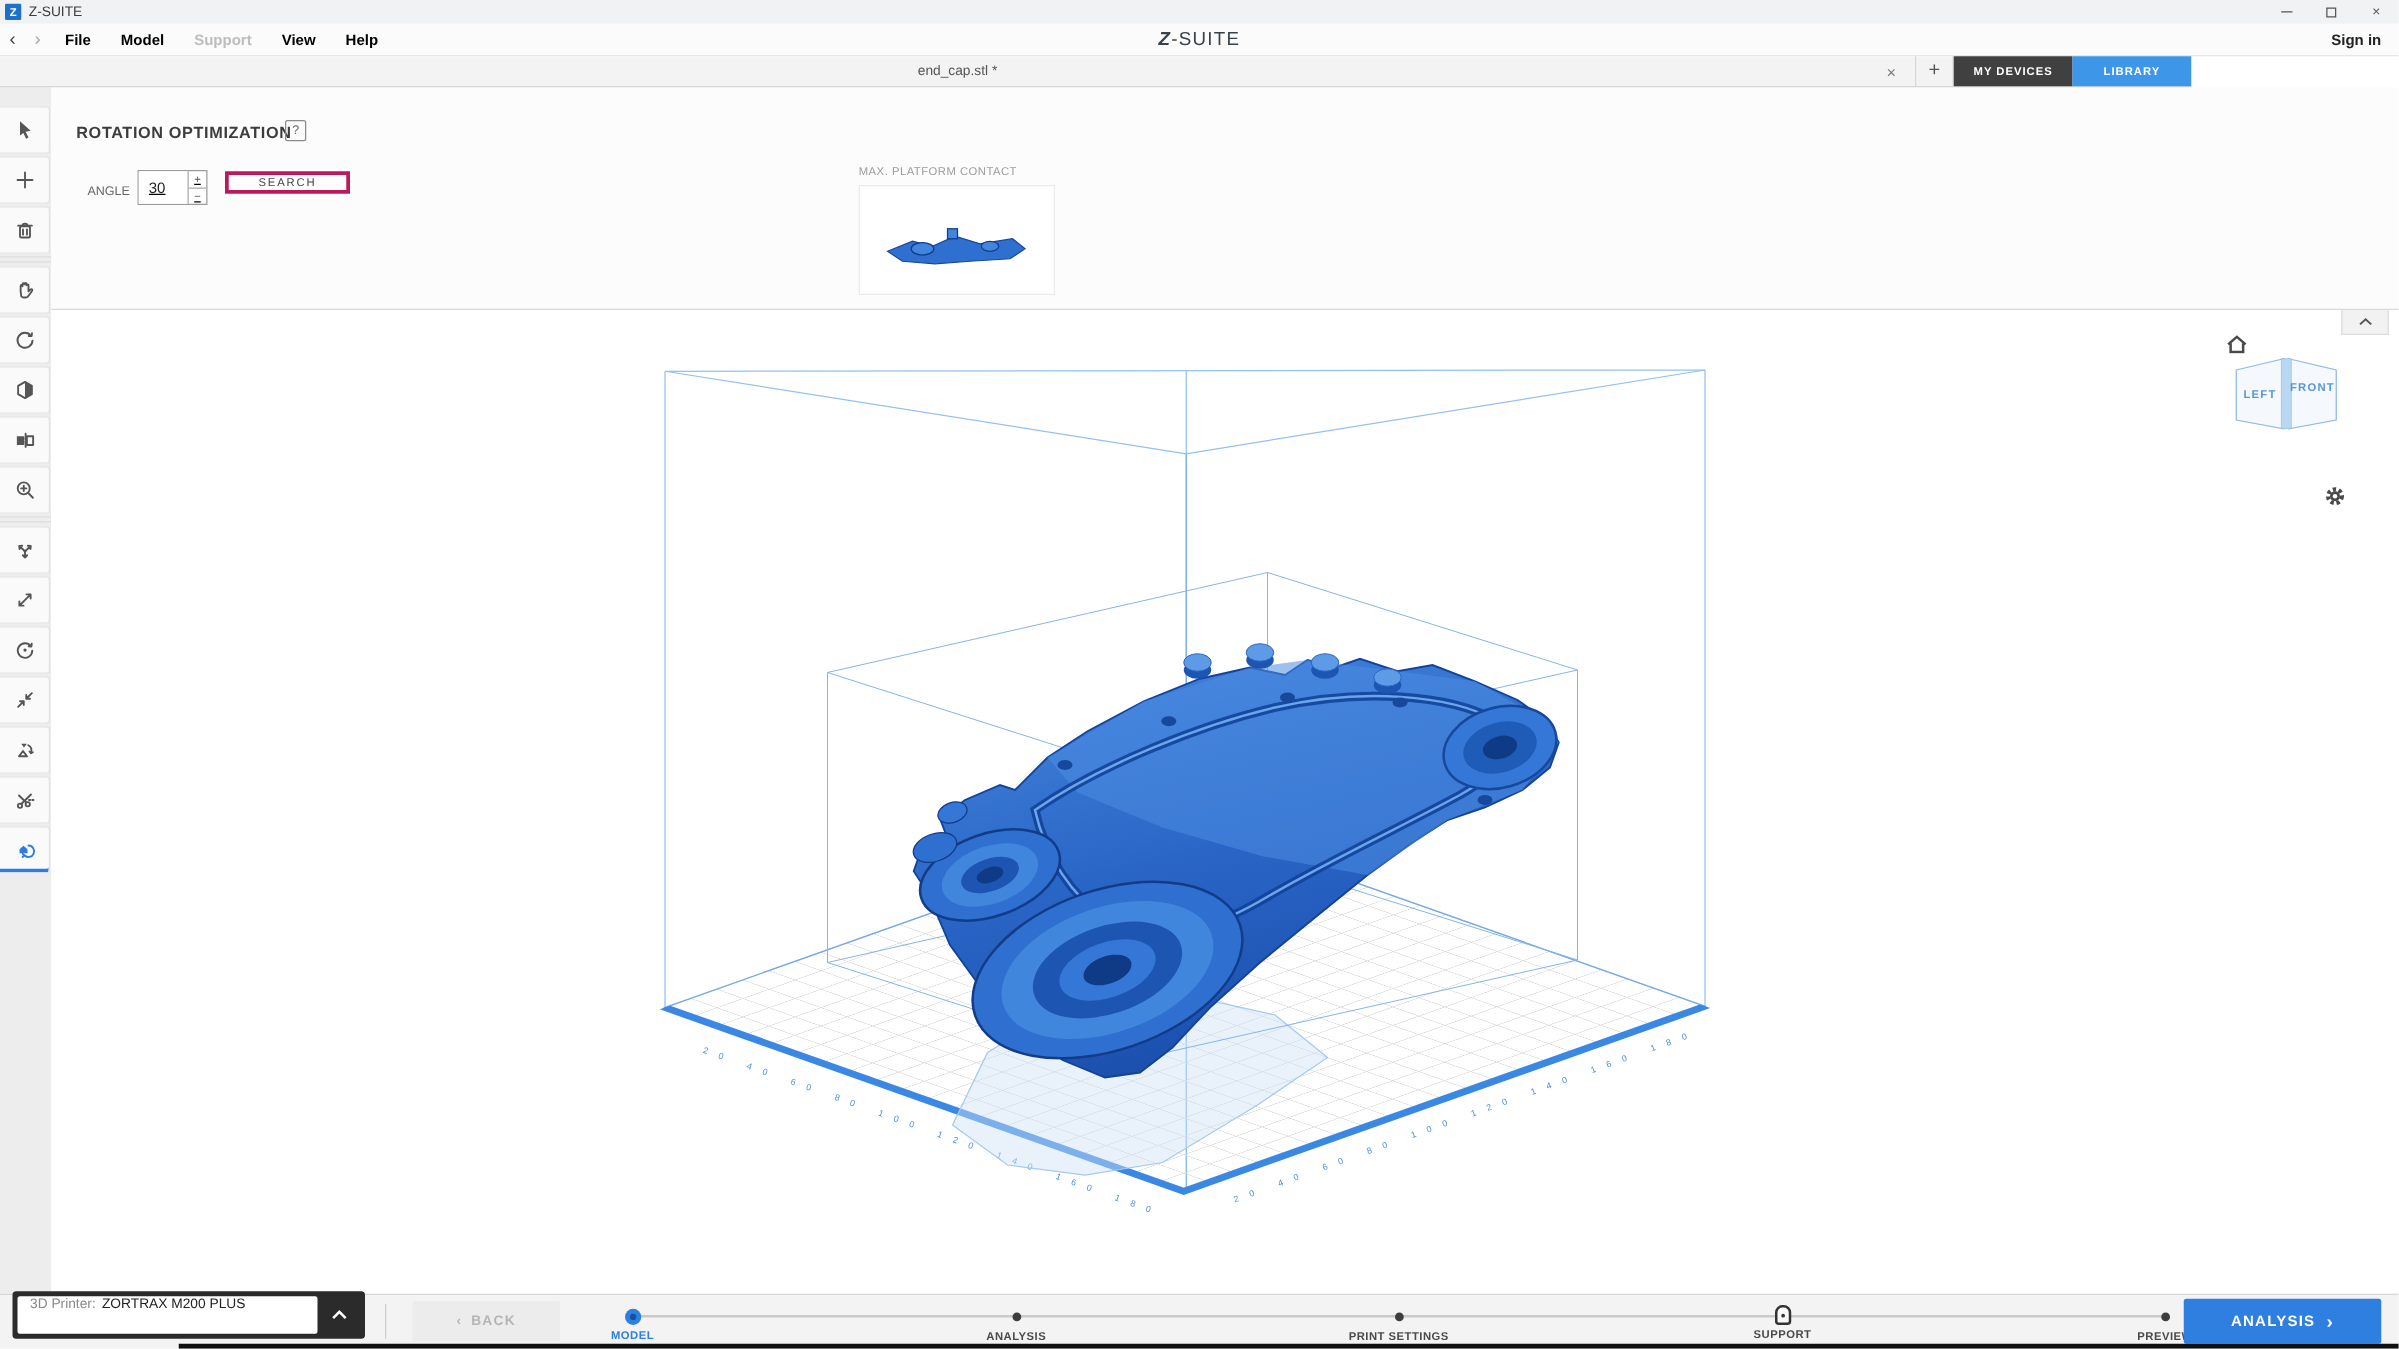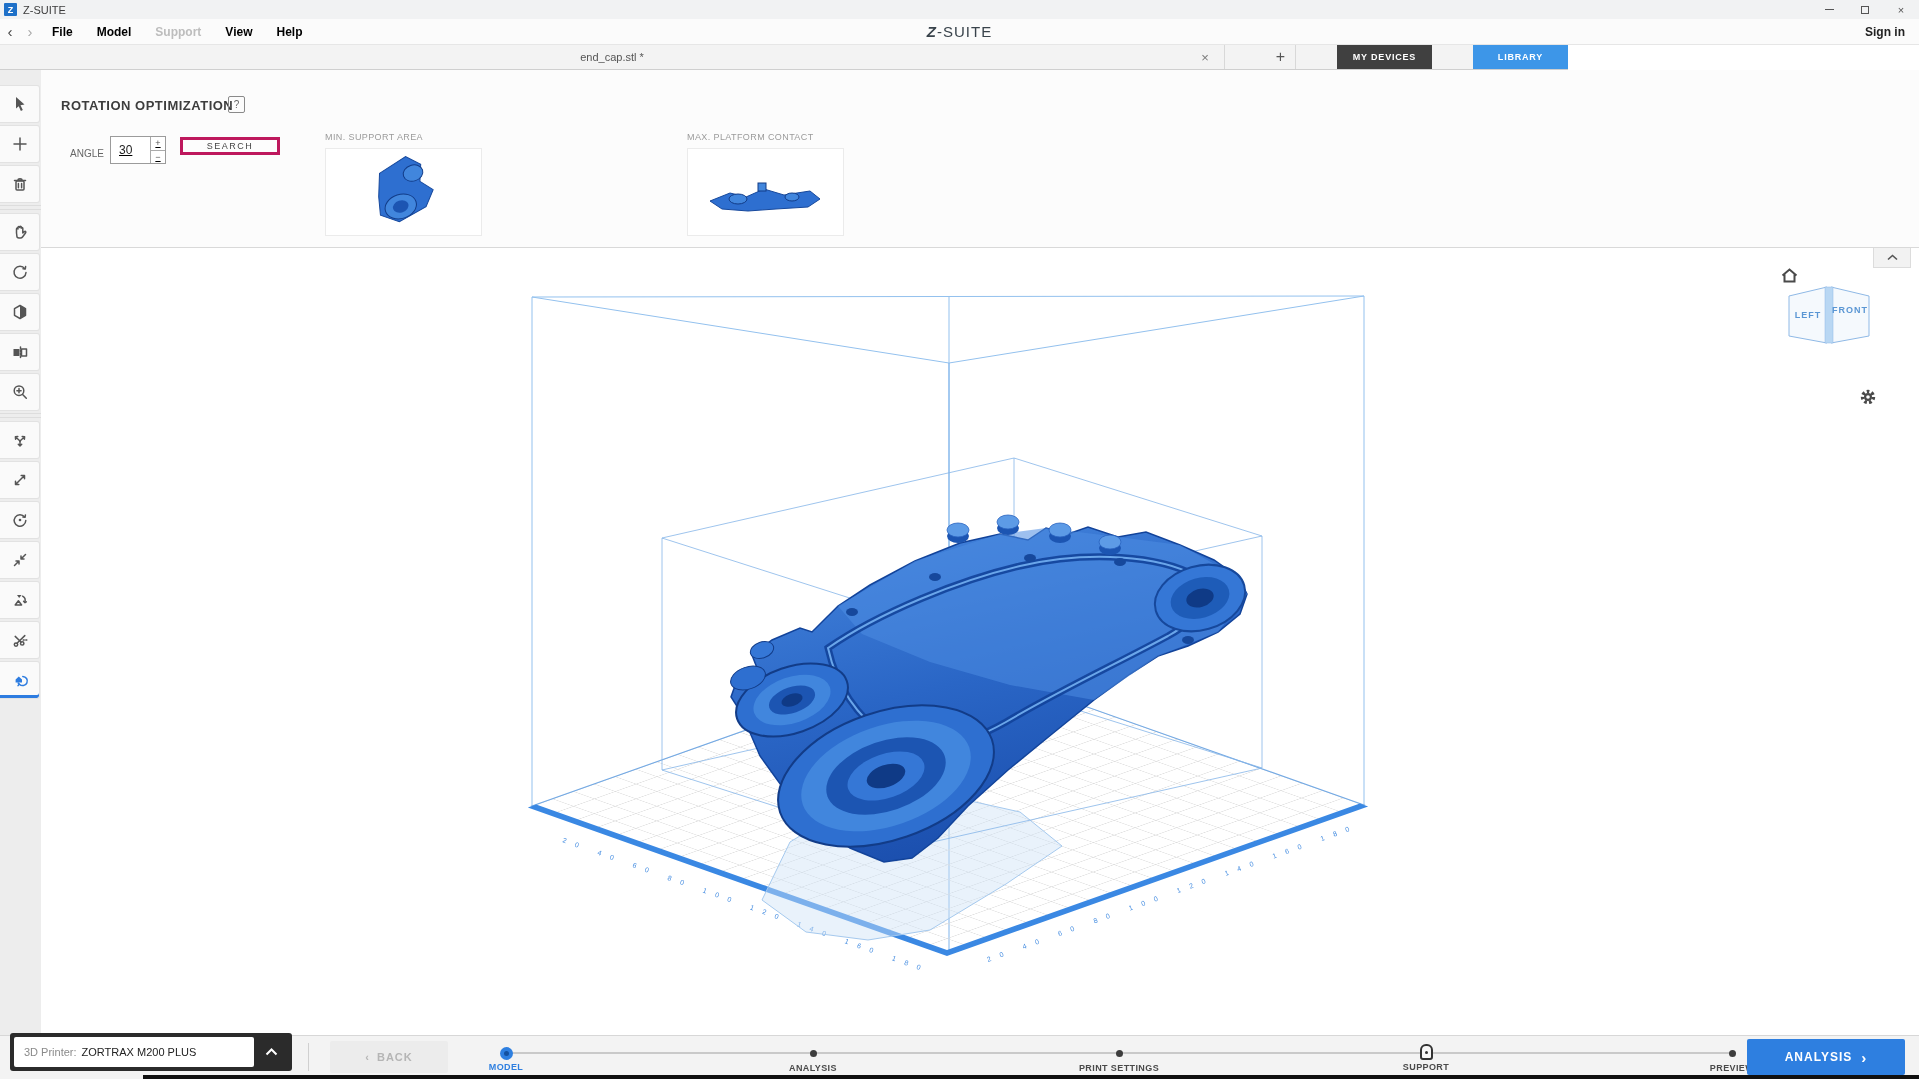--- a/index.html
+++ b/index.html
@@ -24,22 +24,22 @@
   .nav-arrow { font-size:15px; color:#444; width:20px; text-align:center; cursor:default; }
   .nav-arrow.fwd { color:#a8a8a8; }
   .menu-item { font-size:12px; font-weight:bold; color:#000000; margin:0 12px; }
   .menu-item.disabled { color:#bdbdbd; }
   .logo { position:absolute; left:0; right:0; text-align:center; font-size:15px;
     color:#39434b; letter-spacing:1px; pointer-events:none; }
   .logo b { font-weight:800; font-style:italic; }
   .signin { position:absolute; right:14px; font-size:12px; font-weight:bold; color:#222; }
 
   
-  .tabbar { position:absolute; left:0; top:45px; width:1568px; height:25px;
-    background:#f3f3f3; border-bottom:1px solid #cfcfcf; display:flex;gap:41px; }
+  .tabbar { position:absolute; left:0; top:45px; width:1753px; height:25px;
+    background:#f3f3f3; border-bottom:1px solid #cfcfcf; display:flex; }
   .tab { flex:1; position:relative; display:flex; align-items:center; justify-content:center;
     font-size:11px; color:#555; border-right:1px solid #d8d8d8; }
   .tab-close { position:absolute; right:10px; top:0; height:24px; width:18px;
     display:flex; align-items:center; justify-content:center; color:#7a7a7a; font-size:13px; }
   .tab-add { width:30px; display:flex; align-items:center; justify-content:center;
     font-size:16px; color:#555; border-right:1px solid #d8d8d8; }
   .btn-devices, .btn-library { width:95px; color:#fff; font-size:9px; font-weight:bold;
     letter-spacing:.8px; display:flex; align-items:center; justify-content:center; }
   .btn-devices { background:#404040; }
   .btn-library { background:#3d96e8; }
@@ -91,21 +91,21 @@
   .home-ico { position:absolute; left:0px; top:0px; }
   .view-cube { position:absolute; left:4px; top:12px; }
   .gear-ico { position:absolute; left:78px; top:120px; }
 
   
   .statusbar { position:absolute; left:0; top:1035px; width:1919px; height:44px;
     background:#f3f3f3; border-top:1px solid #d7d7d7; }
   .printer { position:absolute; left:10px; top:-3px; width:282px; height:38px;
     background:#2b2b2b; border-radius:3px; display:flex; align-items:center; padding:4px; }
   .printer-field { flex:1; height:30px; background:#fff; border-radius:2px;
-    display:flex; align-items:center; padding:0 10px; font-size:11px; white-space:nowrap; overflow:hidden; }
+    display:flex; align-items:flex-start; padding:0 10px; font-size:11px; white-space:nowrap; overflow:hidden; }
   .printer-field .plabel { color:#8a8a8a; margin-right:5px; }
   .printer-field .pvalue { color:#222; }
   .printer-chev { width:34px; display:flex; align-items:center; justify-content:center; }
   .bar-divider { position:absolute; left:308px; top:7px; height:28px; width:1px; background:#d0d0d0; }
   .back-btn { position:absolute; left:330px; top:5px; width:118px; height:32px;
     background:#ececec; border-radius:2px; color:#b5b5b5; font-weight:bold; font-size:11px;
     letter-spacing:1px; display:flex; align-items:center; justify-content:center; gap:7px; }
   .stepline { position:absolute; left:506px; top:16px; width:1226px; height:2px; background:#c9c9c9; }
   .step { position:absolute; transform:translateX(-50%); text-align:center; width:110px; }
   .dot { width:7px; height:7px; background:#3d3d3d; border-radius:50%; display:inline-block; margin-top:14px; }
@@ -264,33 +264,20 @@
   <div class="angle-label">ANGLE</div>
   <div class="angle-input">
     <input class="angle-num" value="30" style="">
     <div class="spin">
       <span>+</span>
       <span>−</span>
     </div>
   </div>
   <div class="search-btn">SEARCH</div>
 
-  <div class="opt-option" style="left:284px;">
-    <div class="opt-label">MIN. SUPPORT AREA</div>
-    <div class="opt-thumb">
-      <svg width="155" height="86" viewBox="0 0 155 86">
-        <g transform="rotate(-18 78 48)">
-          <path d="M62 18 L92 10 L104 22 L98 38 L108 50 L96 64 L66 70 L50 58 L54 40 Z" fill="#2e6fd0" stroke="#16489c" stroke-width="1"></path>
-          <ellipse cx="72" cy="56" rx="16" ry="12" fill="#4186dd" stroke="#123c88"></ellipse>
-          <ellipse cx="72" cy="56" rx="8" ry="6" fill="#1c55b2"></ellipse>
-          <ellipse cx="94" cy="28" rx="10" ry="8" fill="#4186dd" stroke="#123c88"></ellipse>
-        </g>
-      </svg>
-    </div>
-  </div>
   <div class="opt-option" style="left:646px;">
     <div class="opt-label">MAX. PLATFORM CONTACT</div>
     <div class="opt-thumb">
       <svg width="155" height="86" viewBox="0 0 155 86">
         <path d="M22 52 L42 44 L58 48 L76 40 L96 46 L122 42 L132 50 L120 58 L88 60 L60 62 L34 60 Z" fill="#2e6fd0" stroke="#16489c" stroke-width="1"></path>
         <ellipse cx="50" cy="50" rx="9" ry="5" fill="#4186dd" stroke="#123c88"></ellipse>
         <ellipse cx="104" cy="48" rx="7" ry="4" fill="#4186dd" stroke="#123c88"></ellipse>
         <rect x="70" y="34" width="8" height="8" fill="#4186dd" stroke="#123c88"></rect>
       </svg>
     </div>

